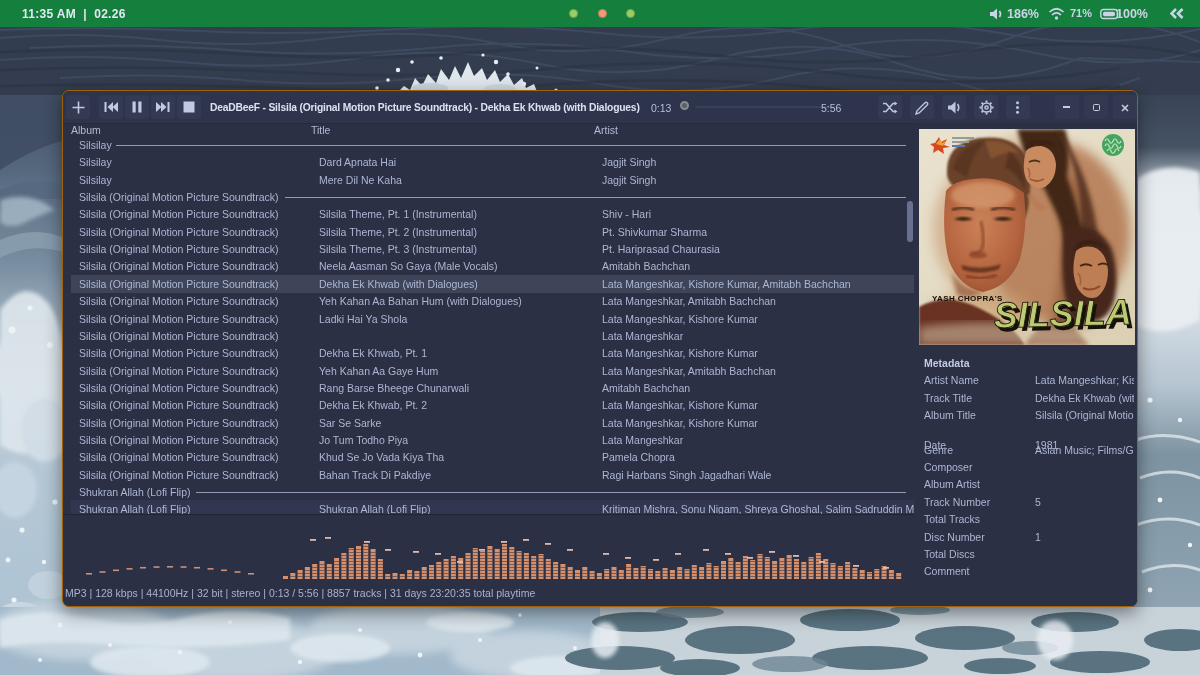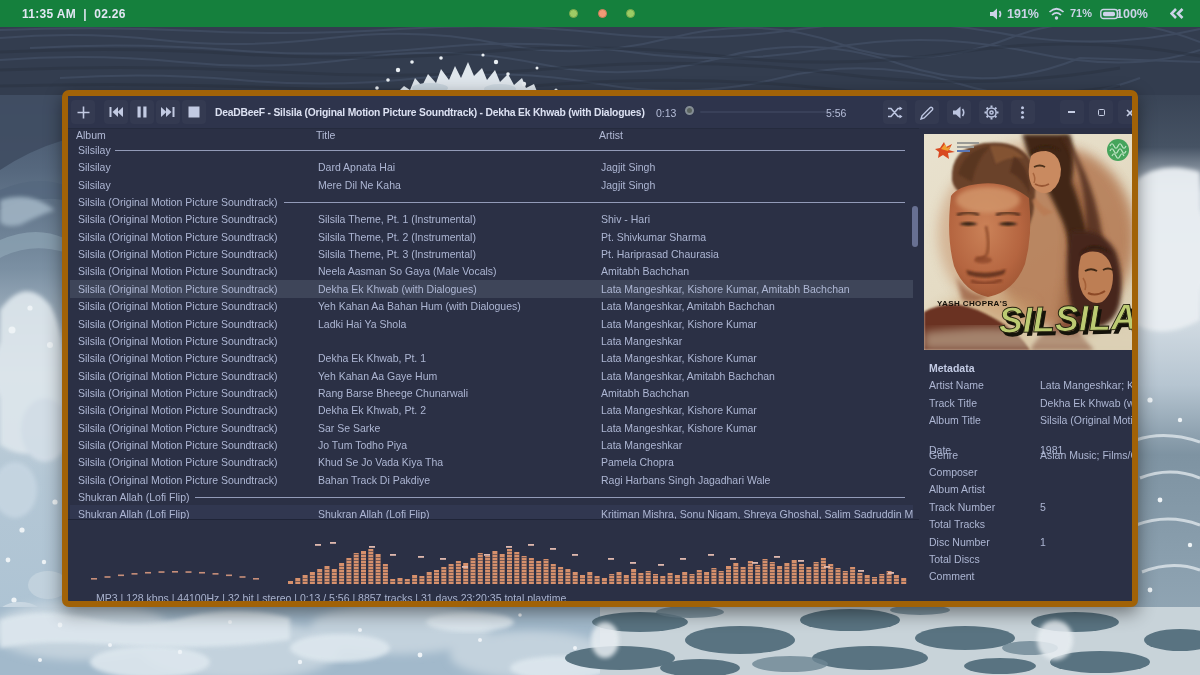--- a/index.html
+++ b/index.html
@@ -3,41 +3,41 @@
 <meta charset="utf-8">
 <style>
 * { margin:0; padding:0; box-sizing:border-box; }
 html,body { width:1200px; height:675px; overflow:hidden; background:#333; }
 #screen { position:relative; width:1200px; height:675px; font-family:"Liberation Sans", sans-serif; overflow:hidden; }
 #bg { position:absolute; left:0; top:0; }
 #topbar { position:absolute; left:0; top:0; width:1200px; height:27px; background:#15803d; color:#e2e7f4; font-size:12px; font-weight:bold; }
 .tbl { position:absolute; left:22px; top:7px; letter-spacing:0.3px; }
 .dot { position:absolute; top:9px; width:9px; height:9px; border-radius:50%; }
 #tbr { position:absolute; left:0; top:0; width:1200px; height:27px; color:#ccd3e8; }
-#win { position:absolute; left:62px; top:90px; width:1076px; height:517px; background:#2b3045; border:6px solid #a16207; border-radius:7px; box-shadow:0 6px 18px rgba(0,0,0,0.45); overflow:hidden; }
+#win { position:absolute; left:62px; top:90px; width:1076px; height:517px; background:#2b3045; border:1px solid #a16207; border-radius:7px; box-shadow:0 6px 18px rgba(0,0,0,0.45); overflow:hidden; }
 #toolbar { position:absolute; left:0; top:0; width:1074px; height:32px; background:#2e344c; }
 .tbtn { position:absolute; top:4px; width:24px; height:24px; background:#343a51; border-radius:4px; }
 #wtitle { position:absolute; left:147px; top:11px; font-size:10.3px; font-weight:bold; color:#dce1f2; letter-spacing:-0.2px; white-space:nowrap; }
 .ttime { position:absolute; top:11px; font-size:10.5px; color:#b6bed9; }
 #phead { position:absolute; left:0; top:32px; width:851px; height:13px; line-height:14px; color:#b2bad6; font-size:10.5px; }
 #plist { position:absolute; left:0; top:45px; width:851px; height:379px; overflow:hidden; font-size:10.5px; color:#adb6d3; }
-.prow { position:absolute; left:2px; width:843px; height:18px; line-height:18px; white-space:nowrap; overflow:hidden; }
+.prow { position:absolute; left:8px; width:843px; height:18px; line-height:18px; white-space:nowrap; overflow:hidden; }
 .c1 { position:absolute; left:8px; }
 .c2 { position:absolute; left:248px; }
 .c3 { position:absolute; left:531px; }
 .grp { position:absolute; left:8px; }
 .gline { position:absolute; top:9px; height:1px; background:#939bb8; right:8px; }
 #scrollbar { position:absolute; left:844px; top:110px; width:6px; height:41px; background:#687092; border-radius:3px; z-index:5; }
 #rpanel { position:absolute; left:851px; top:32px; width:223px; height:485px; background:#2b3045; }
 #art { position:absolute; left:5px; top:6px; width:216px; height:216px; }
 #meta { position:absolute; left:0px; top:232px; width:223px; font-size:10.5px; color:#adb6d3; }
 .mrow { position:absolute; left:10px; width:210px; height:17px; line-height:17px; white-space:nowrap; overflow:hidden; }
 .mval { position:absolute; left:111px; }
 #spect { position:absolute; left:0; top:424px; width:851px; height:66px; }
-#status { position:absolute; left:0px; top:490px; width:1074px; height:25px; color:#a9b2cd; font-size:10.5px; line-height:25px; padding-left:28px; }
+#status { position:absolute; left:0px; top:490px; width:1074px; height:25px; color:#a9b2cd; font-size:10.5px; line-height:25px; padding-left:2px; }
 svg text { font-family:"Liberation Sans", sans-serif; }
 </style>
 </head>
 <body>
 <div id="screen">
 
 <svg id="bg" width="1200" height="675" viewBox="0 0 1200 675">
 <defs>
 <linearGradient id="sea" x1="0" y1="0" x2="0" y2="1">
 <stop offset="0" stop-color="#323c4e"></stop>
@@ -210,21 +210,21 @@
 <div id="topbar">
 <div class="tbl">11:35 AM&nbsp;&nbsp;|&nbsp;&nbsp;02.26</div>
 <div class="dot" style="left:569px;background:#9ccc65;border:1px solid #7aa84c;"></div>
 <div class="dot" style="left:598px;background:#f09a76;border:1px solid #d07e5c;"></div>
 <div class="dot" style="left:626px;background:#9ccc65;border:1px solid #7aa84c;"></div>
 <div id="tbr">
 <svg style="position:absolute;left:988px;top:7px;" width="16" height="14" viewBox="0 0 16 14">
           <path d="M2,5 L5,5 L9,1.6 L9,12.4 L5,9 L2,9 Z" fill="#ccd3e8"></path>
           <path d="M11.5,4 Q13.6,7 11.5,10" stroke="#ccd3e8" stroke-width="1.6" fill="none"></path>
         </svg>
-<span style="position:absolute;left:1007px;top:7px;font-weight:bold;font-size:12.5px;">191%</span>
+<span style="position:absolute;left:1007px;top:7px;font-weight:bold;font-size:12.5px;">186%</span>
 <svg style="position:absolute;left:1048px;top:7px;" width="17" height="13" viewBox="0 0 17 13">
           <path d="M1.5,5 Q8.5,-1.5 15.5,5" stroke="#ccd3e8" stroke-width="1.7" fill="none"></path>
           <path d="M4,8 Q8.5,3.8 13,8" stroke="#ccd3e8" stroke-width="1.7" fill="none"></path>
           <circle cx="8.5" cy="11" r="1.7" fill="#ccd3e8"></circle>
         </svg>
 <span style="position:absolute;left:1070px;top:7px;font-weight:bold;font-size:11px;">71%</span>
 <svg style="position:absolute;left:1100px;top:8px;" width="21" height="12" viewBox="0 0 21 12">
           <rect x="0.8" y="1.5" width="16.5" height="9" rx="2.6" stroke="#ccd3e8" stroke-width="1.4" fill="none"></rect>
           <rect x="3" y="3.8" width="12" height="4.4" rx="1.6" fill="#ccd3e8"></rect>
           <rect x="18.6" y="4" width="1.8" height="4" rx="0.9" fill="#ccd3e8"></rect>

